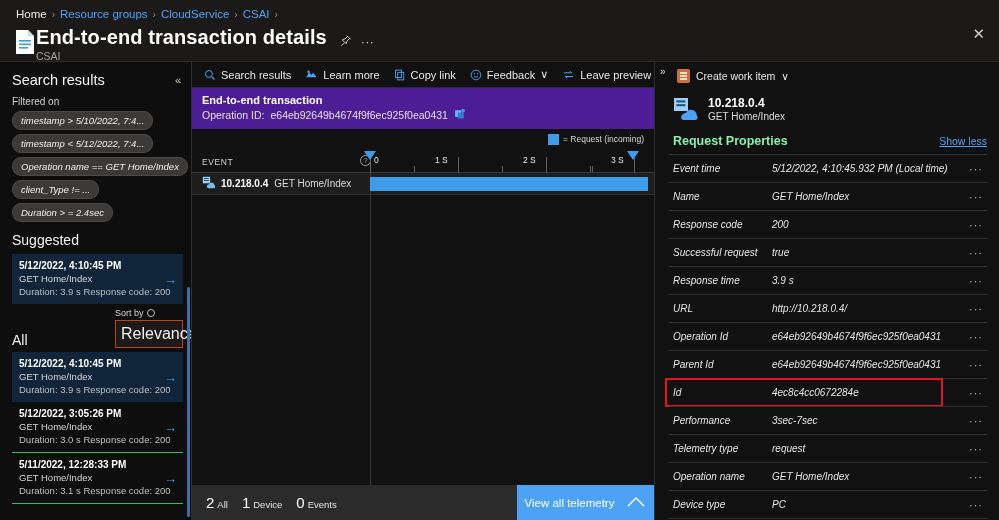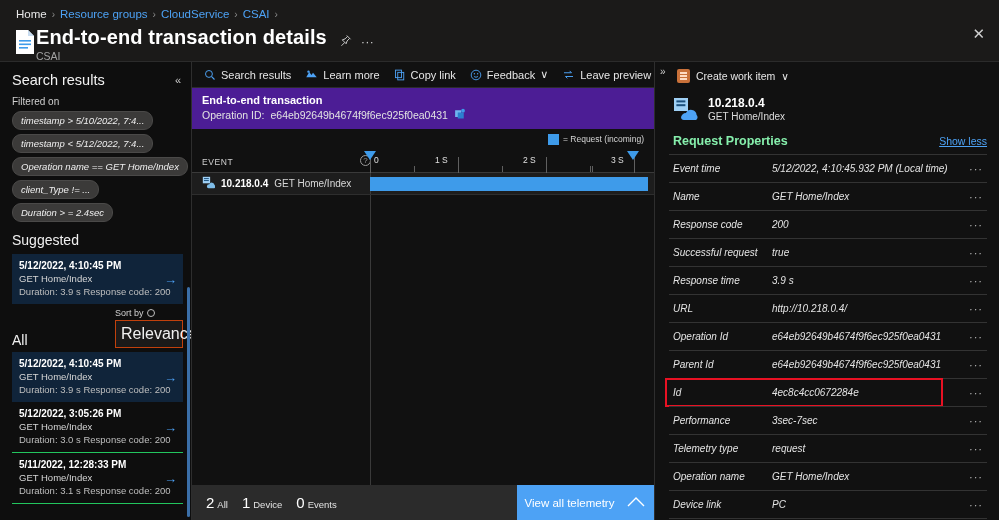--- a/index.html
+++ b/index.html
@@ -449,21 +449,21 @@
           <span class="prop-key">Telemetry type</span>
           <span class="prop-val">request</span>
           <span class="prop-dots">···</span>
         </div>
         <div class="prop-row">
           <span class="prop-key">Operation name</span>
           <span class="prop-val">GET Home/Index</span>
           <span class="prop-dots">···</span>
         </div>
         <div class="prop-row">
-          <span class="prop-key">Device link</span>
+          <span class="prop-key">Device type</span>
           <span class="prop-val">PC</span>
           <span class="prop-dots">···</span>
         </div>
         <div class="prop-row">
           <span class="prop-key">Client IP address</span>
           <span class="prop-val">0.0.0.0</span>
           <span class="prop-dots">···</span>
         </div>
       </div>
     </div>

